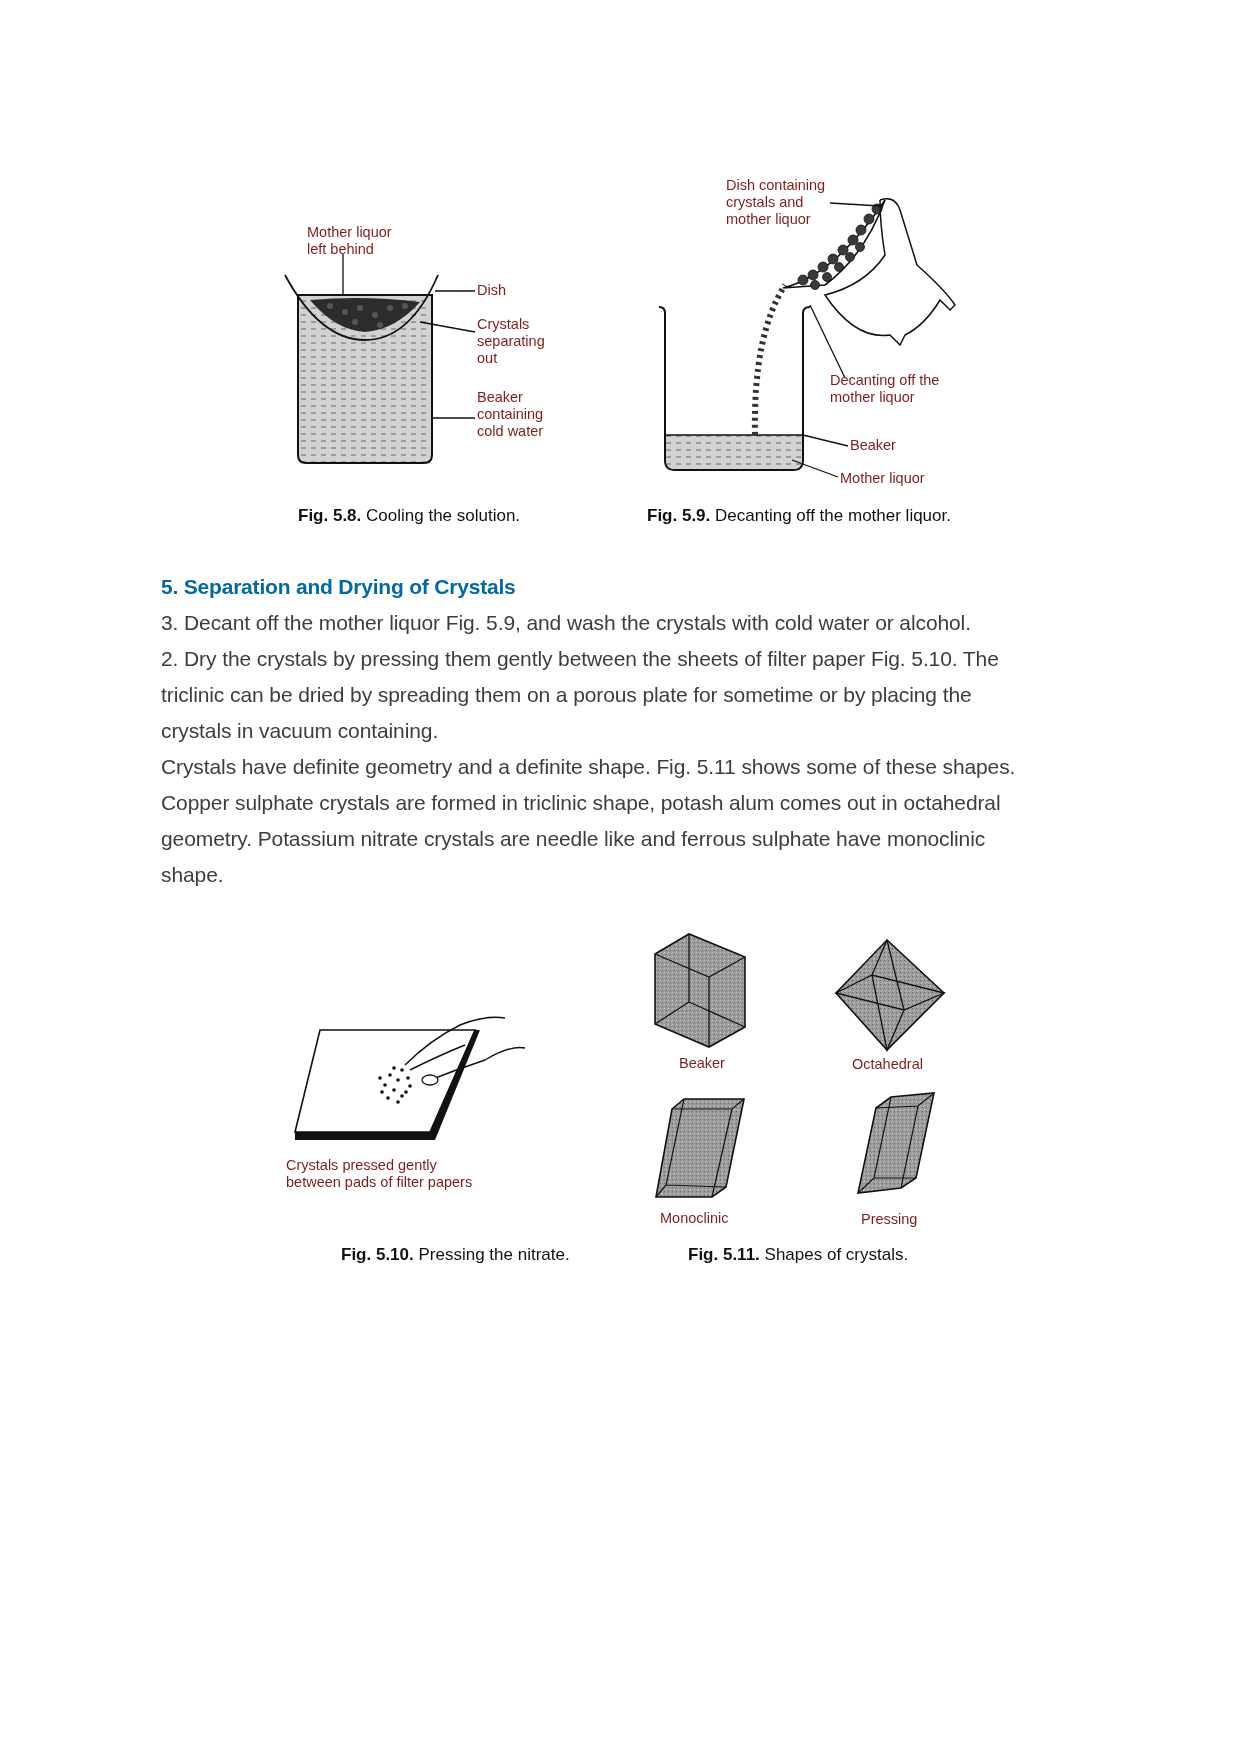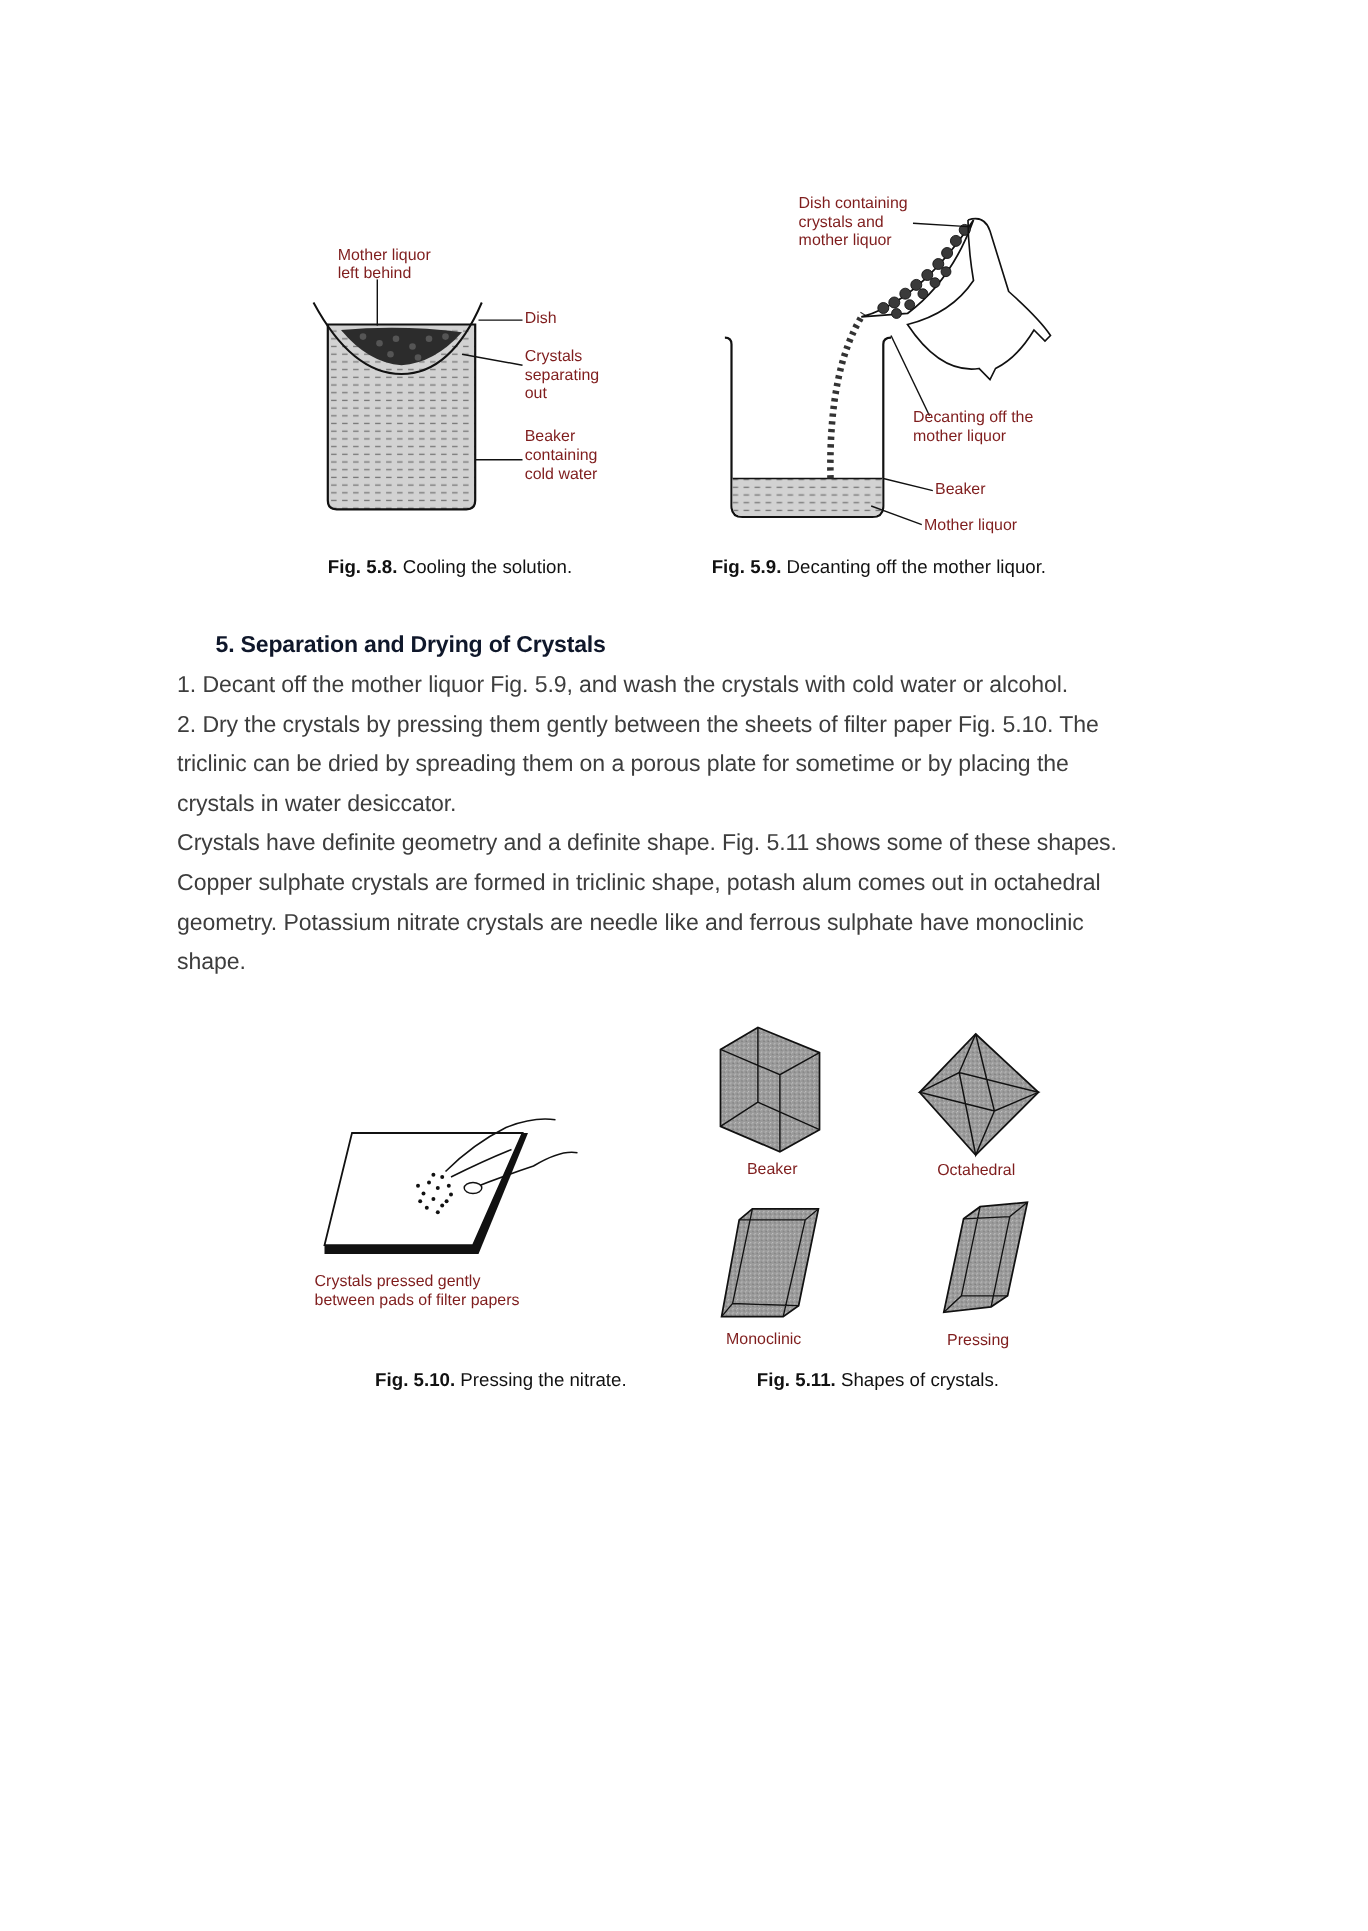--- a/index.html
+++ b/index.html
@@ -4,21 +4,21 @@
 <style>
   html, body { margin: 0; padding: 0; background: #ffffff; }
   body { width: 1244px; height: 1755px; position: relative; overflow: hidden;
          font-family: "Liberation Sans", sans-serif; color: #3a3a3a; }
   .lbl { position: absolute; font-family: "Liberation Sans", sans-serif; font-size: 14.5px;
          line-height: 17px; color: #7f1d1d; white-space: pre-line; }
   .cap { position: absolute; font-family: Liberation Sans, sans-serif; font-size: 17px;
          color: #111; white-space: nowrap; }
   .cap b { font-weight: bold; }
   .heading { position: absolute; left: 161px; top: 575px; font-size: 21px; font-weight: bold;
-             color: #0f172a; font-family: "Liberation Sans", sans-serif; letter-spacing: -0.2px; margin-left: 35px; }
+             color: #0369a1; font-family: "Liberation Sans", sans-serif; letter-spacing: -0.2px; }
   .para { position: absolute; left: 161px; font-size: 21px; color: #3d3d3d;
           font-family: "Liberation Sans", sans-serif; white-space: nowrap; letter-spacing: -0.1px; }
   svg { position: absolute; overflow: visible; }
 </style>
 </head>
 <body>
 
 <svg width="0" height="0" style="position:absolute">
   <defs>
     <pattern id="water" width="10" height="7" patternUnits="userSpaceOnUse">
@@ -109,24 +109,24 @@
 mother liquor</div>
   <div class="lbl" style="left:850px;top:437px">Beaker</div>
   <div class="lbl" style="left:840px;top:470px">Mother liquor</div>
   <div class="cap" style="left:647px;top:506px">
     <b>Fig. 5.9.</b>
     <span>Decanting off the mother liquor.</span>
   </div>
 </div>
 
 <div class="heading">5. Separation and Drying of Crystals</div>
-<div class="para" style="top:611px">1. Decant off the mother liquor Fig. 5.9, and wash the crystals with cold water or alcohol.</div>
+<div class="para" style="top:611px">3. Decant off the mother liquor Fig. 5.9, and wash the crystals with cold water or alcohol.</div>
 <div class="para" style="top:647px">2. Dry the crystals by pressing them gently between the sheets of filter paper Fig. 5.10. The</div>
 <div class="para" style="top:683px">triclinic can be dried by spreading them on a porous plate for sometime or by placing the</div>
-<div class="para" style="top:719px">crystals in water desiccator.</div>
+<div class="para" style="top:719px">crystals in vacuum containing.</div>
 <div class="para" style="top:755px">Crystals have definite geometry and a definite shape. Fig. 5.11 shows some of these shapes.</div>
 <div class="para" style="top:791px">Copper sulphate crystals are formed in triclinic shape, potash alum comes out in octahedral</div>
 <div class="para" style="top:827px">geometry. Potassium nitrate crystals are needle like and ferrous sulphate have monoclinic</div>
 <div class="para" style="top:863px">shape.</div>
 
 <div>
   <svg style="left:290px;top:1010px" width="240" height="130">
     <path d="M30 20 L185 20 L140 122 L5 122 Z" fill="#fff" stroke="#111" stroke-width="1.6"></path>
     <path d="M5 122 L140 122 L140 130 L5 130 Z" fill="#111"></path>
     <path d="M140 122 L185 20 L190 20 L145 130 L140 130 Z" fill="#111"></path>

